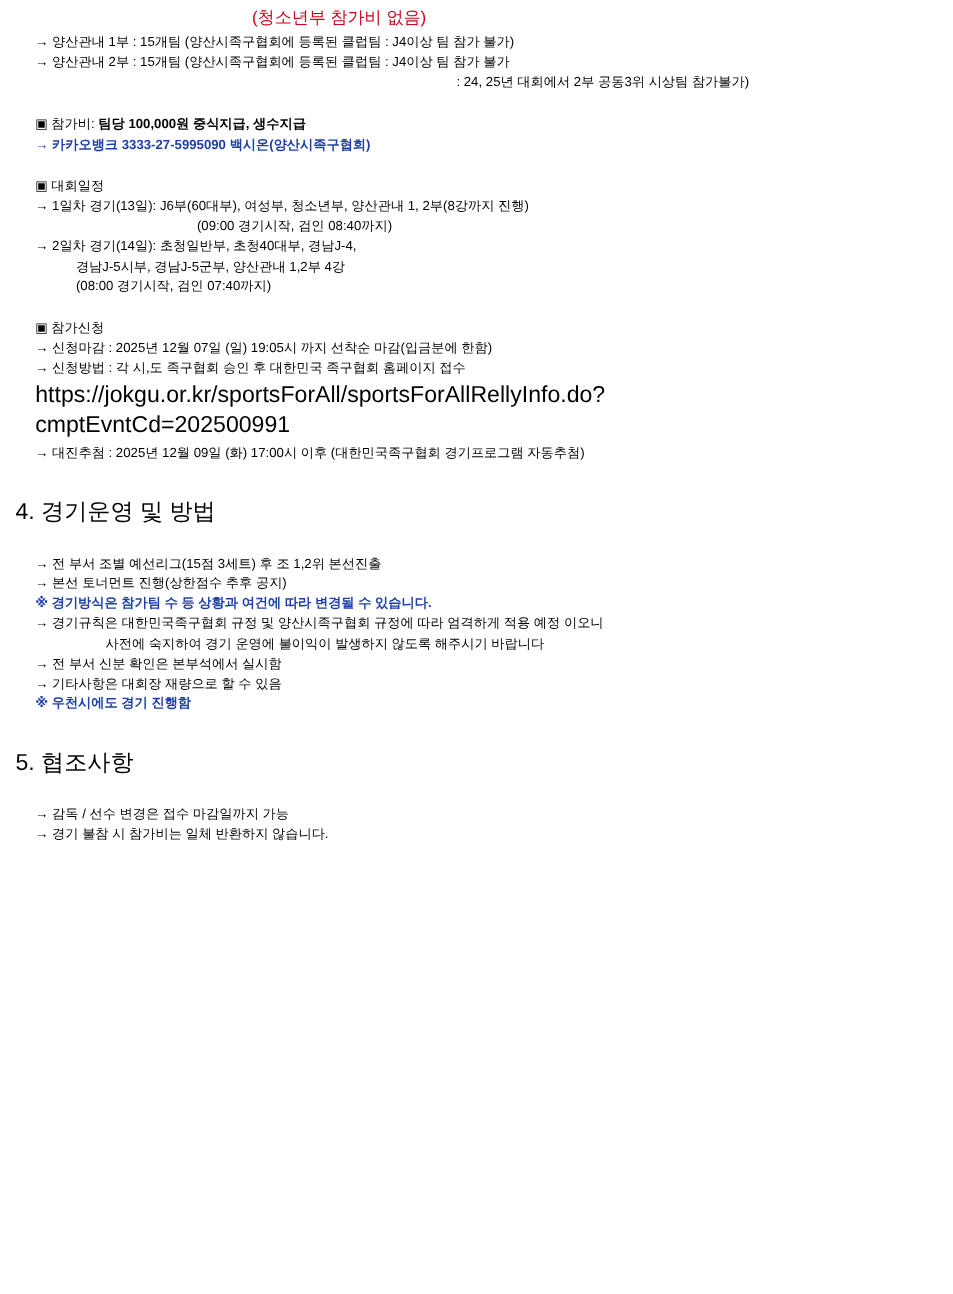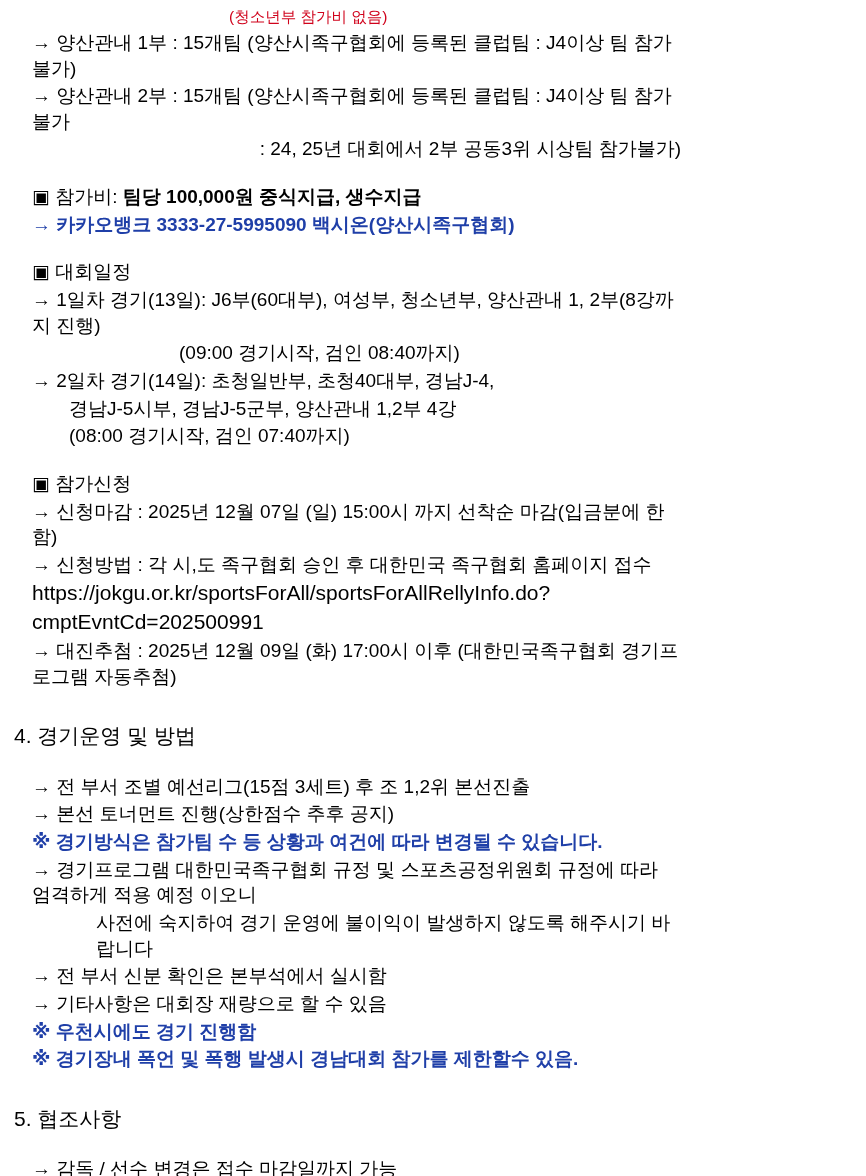--- a/index.html
+++ b/index.html
@@ -19,21 +19,21 @@
     width: 695px;
     min-height: 1176px;
     box-sizing: border-box;
     padding: 6px 14px 10px 14px;
     position: relative;
   }
   .line {
     white-space: pre-wrap;
     margin: 0;
     padding: 1px 0;
-    font-size: 19px;
+    font-size: 12px;
   }
   .indent-0 { padding-left: 0px; }
   .indent-1 { padding-left: 18px; }
   .indent-2 { padding-left: 55px; }
   .indent-3 { padding-left: 140px; text-align: right; }
   .indent-4 { padding-left: 165px; }
   .indent-5 { padding-left: 82px; }
   .red { color: #d0021b; }
   .blue { color: #1f3fa8; }
   .black { color: #000000; }
@@ -76,41 +76,40 @@
   <div class="line indent-1 black"><span>▣</span> <span>대회일정</span></div>
   <div class="line indent-1 black">→ 1일차 경기(13일): J6부(60대부), 여성부, 청소년부, 양산관내 1, 2부(8강까지 진행)</div>
   <div class="line indent-4 black">(09:00 경기시작, 검인 08:40까지)</div>
   <div class="line indent-1 black">→ 2일차 경기(14일): 초청일반부, 초청40대부, 경남J-4,</div>
   <div class="line indent-2 black">경남J-5시부, 경남J-5군부, 양산관내 1,2부 4강</div>
   <div class="line indent-2 black">(08:00 경기시작, 검인 07:40까지)</div>
 
   <div class="spacer-md"></div>
 
   <div class="line indent-1 black"><span>▣</span> <span>참가신청</span></div>
-  <div class="line indent-1 black">→ 신청마감 : 2025년 12월 07일 (일) 15:00시 까지 선착순 마감(입금분에 한함)</div>
+  <div class="line indent-1 black">→ 신청마감 : 2025년 12월 07일 (일) 19:05시 까지 선착순 마감(입금분에 한함)</div>
   <div class="line indent-1 black">→ 신청방법 : 각 시,도 족구협회 승인 후 대한민국 족구협회 홈페이지 접수</div>
   <div class="line url-line black">https://jokgu.or.kr/sportsForAll/sportsForAllRellyInfo.do?cmptEvntCd=202500991</div>
   <div class="line indent-1 black">→ 대진추첨 : 2025년 12월 09일 (화) 17:00시 이후 (대한민국족구협회 경기프로그램 자동추첨)</div>
 
   <div class="spacer-lg"></div>
 
   <div class="heading indent-0">4. 경기운영 및 방법</div>
 
   <div class="spacer-md"></div>
 
   <div>
     <div class="line indent-1 black">→ 전 부서 조별 예선리그(15점 3세트) 후 조 1,2위 본선진출</div>
     <div class="line indent-1 black">→ 본선 토너먼트 진행(상한점수 추후 공지)</div>
     <div class="line indent-1 blue bold">※ 경기방식은 참가팀 수 등 상황과 여건에 따라 변경될 수 있습니다.</div>
-    <div class="line indent-1 black">→ 경기프로그램 대한민국족구협회 규정 및 스포츠공정위원회 규정에 따라 엄격하게 적용 예정 이오니</div>
+    <div class="line indent-1 black">→ 경기규칙은 대한민국족구협회 규정 및 양산시족구협회 규정에 따라 엄격하게 적용 예정 이오니</div>
     <div class="line indent-5 black">사전에 숙지하여 경기 운영에 불이익이 발생하지 않도록 해주시기 바랍니다</div>
     <div class="line indent-1 black">→ 전 부서 신분 확인은 본부석에서 실시함</div>
     <div class="line indent-1 black">→ 기타사항은 대회장 재량으로 할 수 있음</div>
     <div class="line indent-1 blue bold">※ 우천시에도 경기 진행함</div>
-    <div class="line indent-1 blue bold">※ 경기장내 폭언 및 폭행 발생시 경남대회 참가를 제한할수 있음.</div>
   </div>
 
   <div class="spacer-lg"></div>
 
   <div class="heading indent-0">5. 협조사항</div>
 
   <div class="spacer-md"></div>
 
   <div>
     <div class="line indent-1 black">→ 감독 / 선수 변경은 접수 마감일까지 가능</div>

